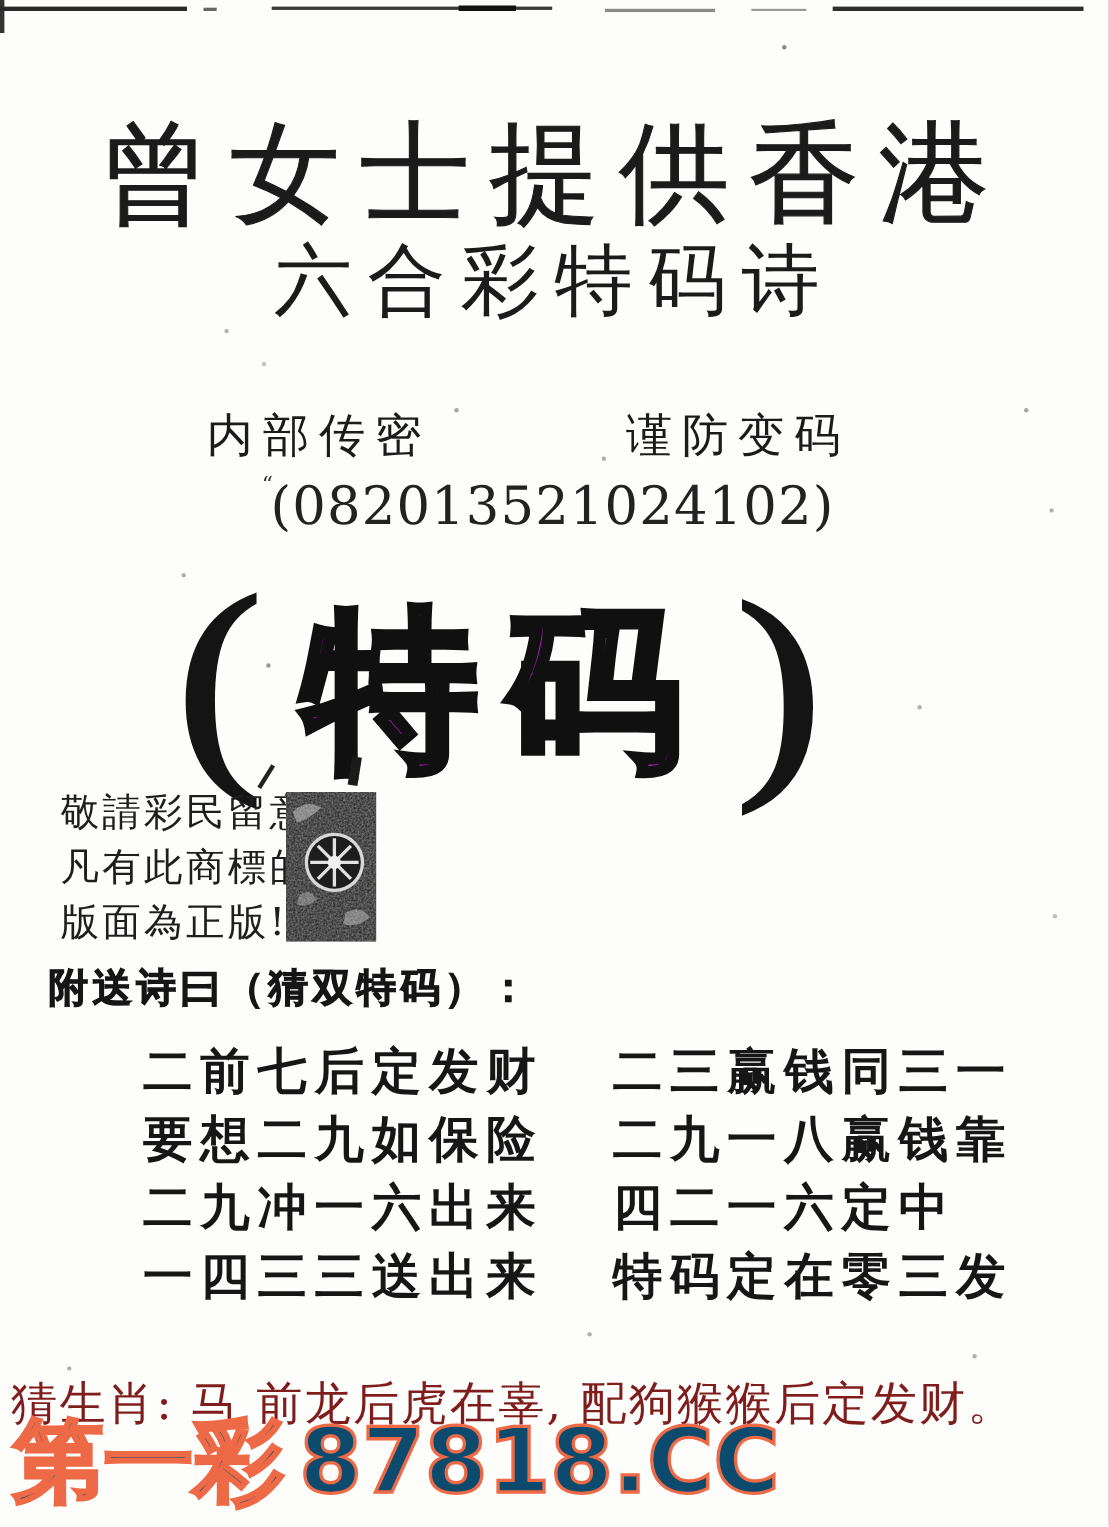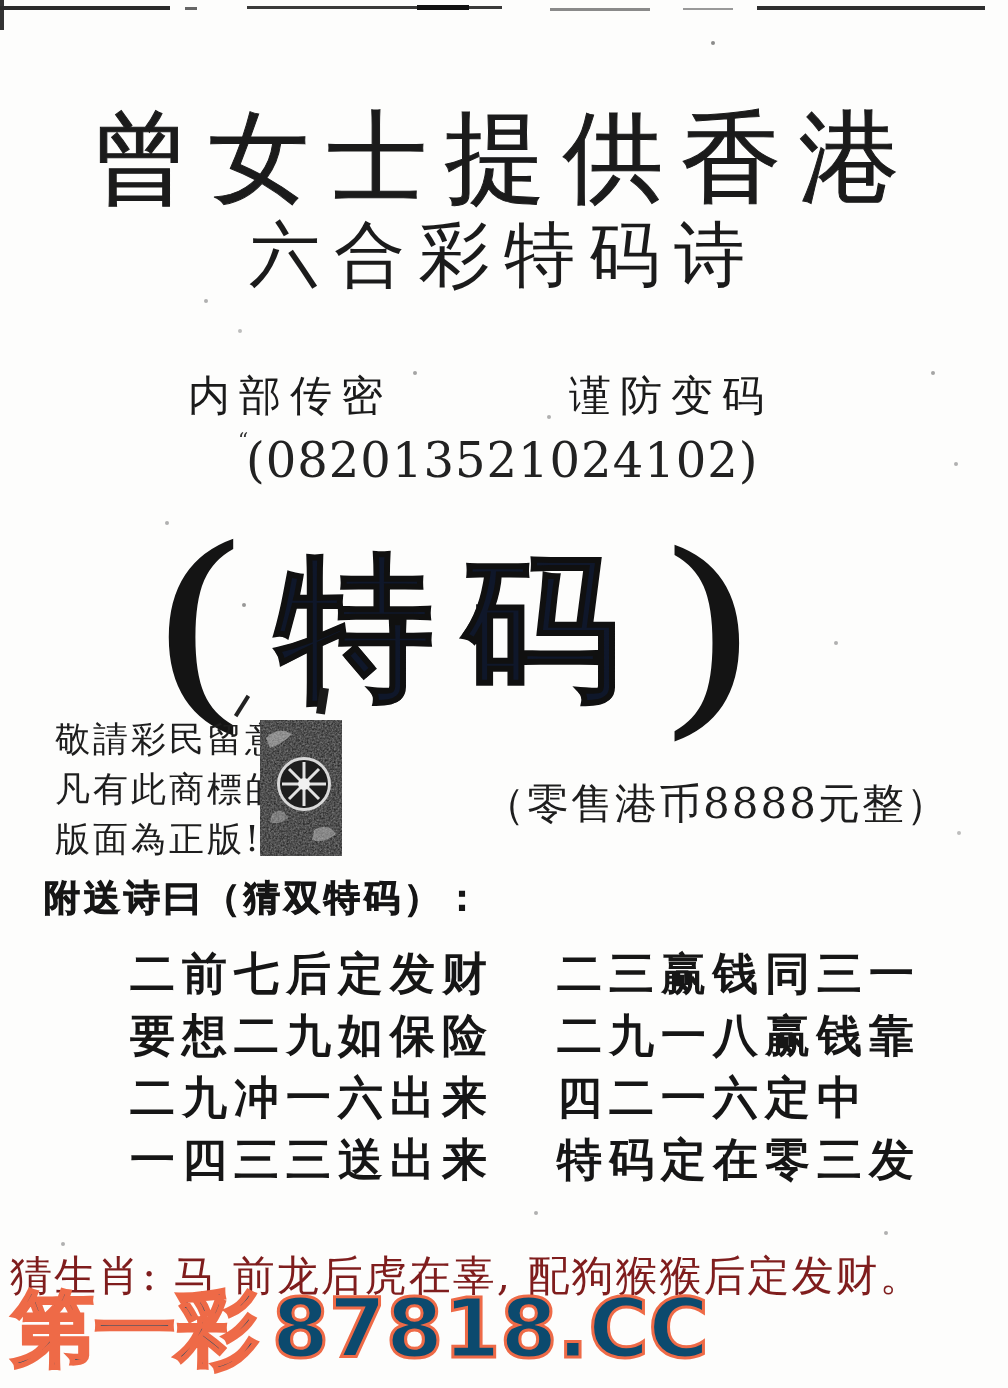--- a/index.html
+++ b/index.html
@@ -54,22 +54,22 @@
     position:absolute;left:0;top:520px;width:100%;height:215px;
     display:flex;align-items:center;justify-content:center;
     transform:translateX(-50px);
   }
   .headline .paren{
     font-size:215px;line-height:1;font-weight:400;color:#141414;
     transform:scaleX(1.25);
   }
   .headline .paren.right{transform:scaleX(1.25) translateY(6px);}
   .headline .big{
-    font-size:158px;line-height:1;font-weight:normal;
-    letter-spacing:28px;margin:0 18px 0 34px;color:#0f172a;
+    font-size:158px;line-height:1;font-weight:bold;
+    letter-spacing:28px;margin:0 18px 0 34px;color:#a21caf;
     -webkit-text-stroke:6px #101010;
     text-shadow:2px 2px 0 #101010,-2px 2px 0 #101010,2px -2px 0 #101010,-2px -2px 0 #101010;
   }
   .notice{
     position:absolute;left:55px;top:714px;
     font-size:35px;line-height:50px;letter-spacing:3px;
     color:#1e1e1e;
   }
   .stamp{position:absolute;left:258px;top:718px;width:86px;height:140px;}
   .stamp-mark1{position:absolute;left:240px;top:694px;width:4px;height:24px;background:#222;transform:rotate(32deg);}
@@ -160,21 +160,20 @@
         <line x1="31" y1="51" x2="61" y2="81"></line>
         <line x1="61" y1="51" x2="31" y2="81"></line>
       </g>
       <circle cx="46" cy="66" r="6" fill="#f0f0f0"></circle>
       <path d="M8 20 Q20 8 34 16 Q24 26 12 30 Z" fill="#cfcfcf" opacity="0.5"></path>
       <path d="M56 112 Q70 104 78 116 Q66 126 54 122 Z" fill="#cfcfcf" opacity="0.45"></path>
       <path d="M14 96 Q24 88 30 100 Q20 108 12 104 Z" fill="#c8c8c8" opacity="0.4"></path>
     </svg>
   </div>
 
-  <div class="price">（零售港币8888元整）</div>
 
   <div class="poem-heading">附送诗曰（猜双特码）：</div>
 
   <div class="poems">
     <div class="poem-row">
       <span class="poem-cell poem-left">二前七后定发财</span>
       <span class="poem-cell poem-right">二三赢钱同三一</span>
     </div>
     <div class="poem-row">
       <span class="poem-cell poem-left">要想二九如保险</span>

